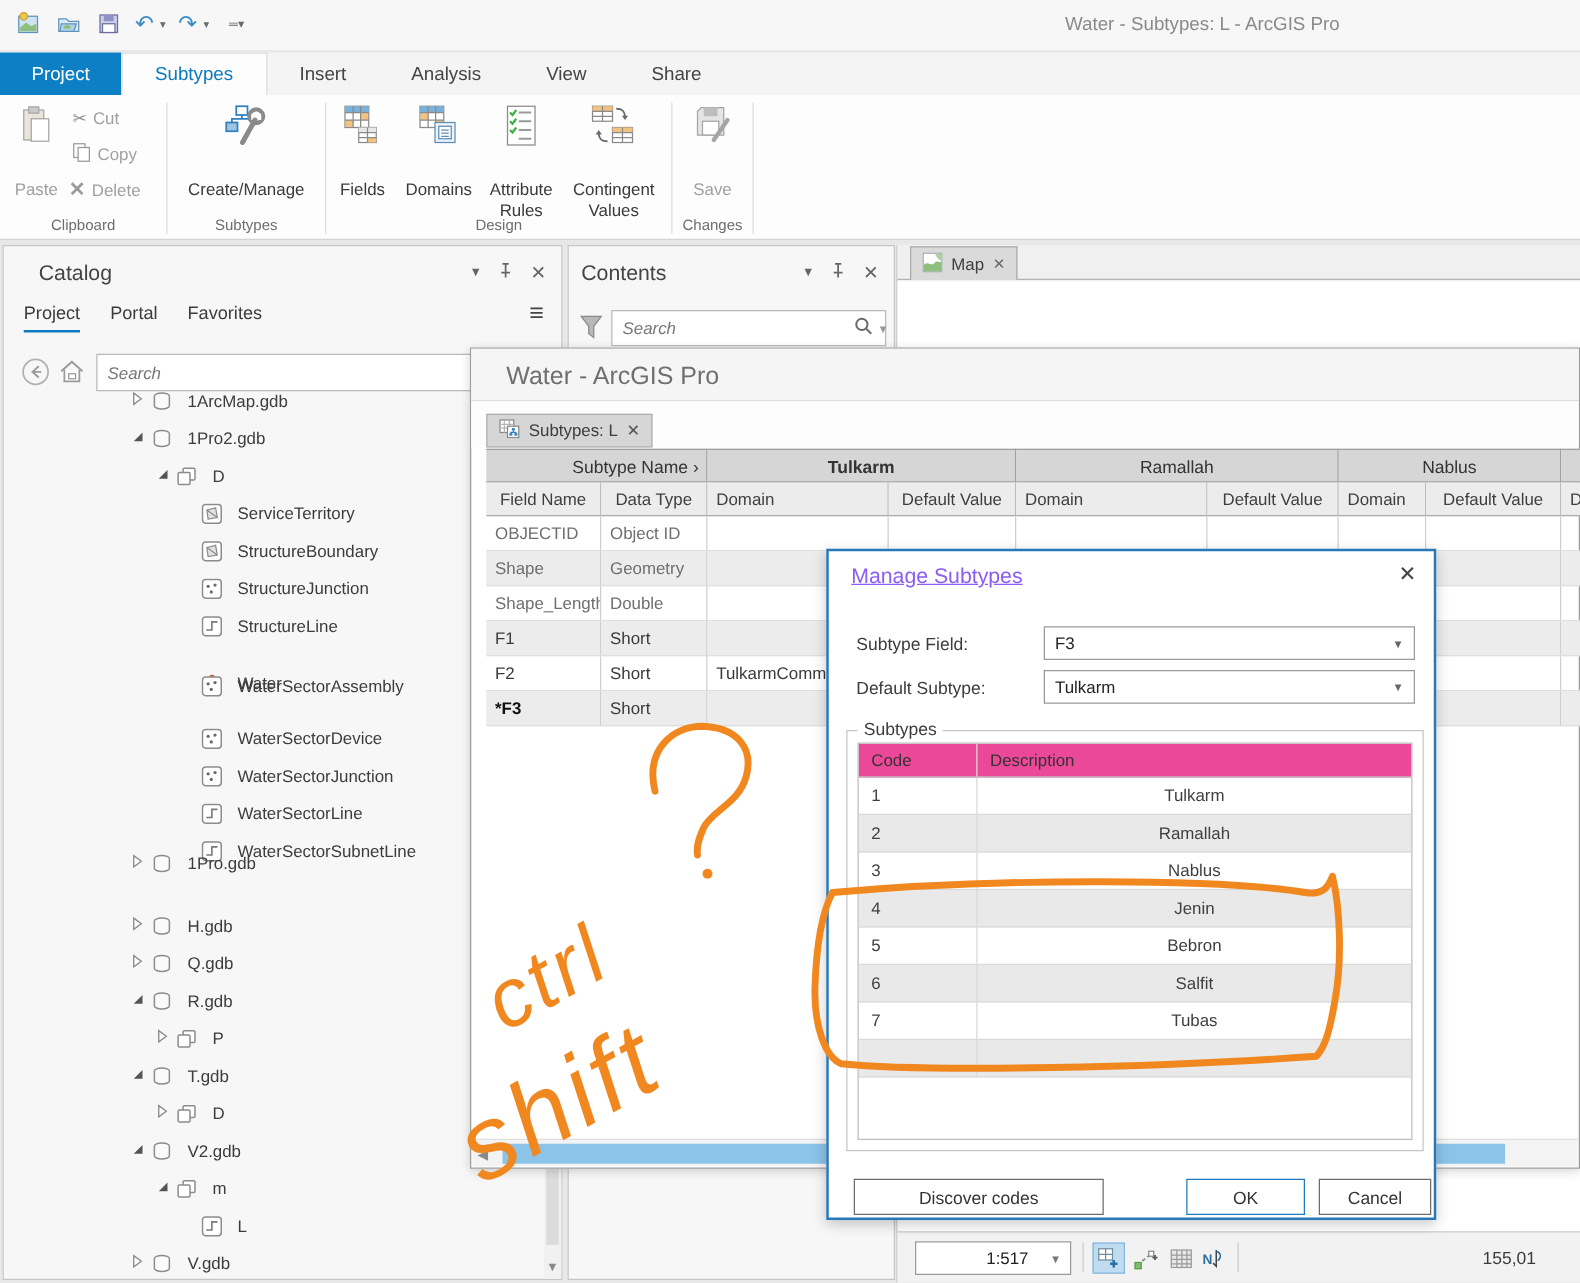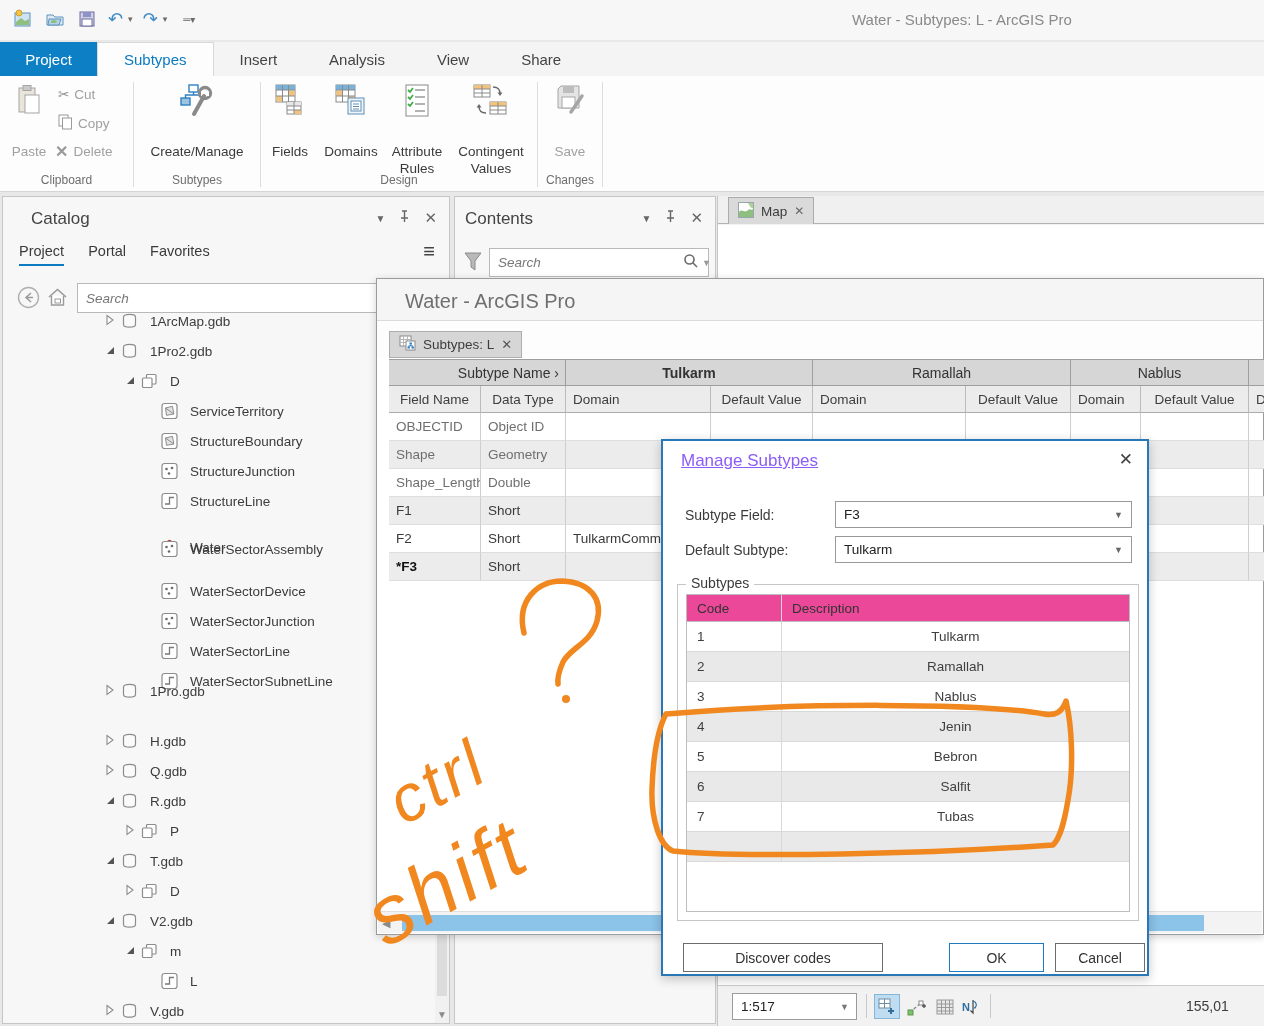--- a/index.html
+++ b/index.html
@@ -62,21 +62,21 @@
   .csearch input::placeholder { font-style:italic; color:#777; }
   .csearch .mag { margin-right:4px; }
   .csearch .dd { color:#999; font-size:9px; margin-right:5px; }
 
   #maparea { position:absolute; left:717px; top:196px; right:0; bottom:0; background:#f2f2f2; border-left:1px solid #c6c6c6; }
   .maptabstrip { position:absolute; left:0; top:0; right:0; height:28px; border-bottom:1px solid #b3b3b3; background:#f0f0f0; }
   .maptab { position:absolute; left:10px; top:1px; height:27px; background:#dadada; border:1px solid #ababab; border-bottom:none; display:flex; align-items:center; gap:7px; padding:0 9px; font-size:13.5px; color:#3d3d3d; }
   .mapview { position:absolute; left:0; top:29px; right:0; bottom:41px; background:#fff; }
   .statusbar { position:absolute; left:0; bottom:0; right:0; height:41px; background:#f2f2f2; border-top:1px solid #ccc; }
   .scalebox { position:absolute; left:14px; top:7px; width:125px; height:27px; background:#fff; border:1px solid #9a9a9a; display:flex; align-items:center; font-size:13.5px; color:#222; }
-  .scalebox .val { flex:1; padding-left:8px; }
+  .scalebox .val { flex:1; padding-left:8px;margin-left:48px; }
   .scalebox .dd { color:#777; font-size:9px; padding-right:7px; }
   .sbsep { position:absolute; top:8px; width:1px; height:24px; background:#c9c9c9; }
   .sbicon { position:absolute; top:8px; width:26px; height:25px; display:flex; align-items:center; justify-content:center; }
   .sbicon.sel { background:#bfdcf1; border:1px solid #85b7db; }
   .coords { position:absolute; right:-6px; top:12px; width:84px; font-size:14px; color:#3c3c3c; overflow:hidden; white-space:nowrap; }
 
   
   #docwin { position:absolute; left:376px; top:278px; width:888px; height:657px; background:#fff; border:1px solid #9b9b9b; box-shadow:0 2px 8px rgba(0,0,0,.18); z-index:5; }
   .dwtitle { position:absolute; left:0; top:0; right:0; height:42px; background:#f5f5f5; border-bottom:1px solid #dcdcdc; }
   .dwtitle .txt { position:absolute; left:28px; top:11px; font-size:20px; color:#6f6f6f; }

